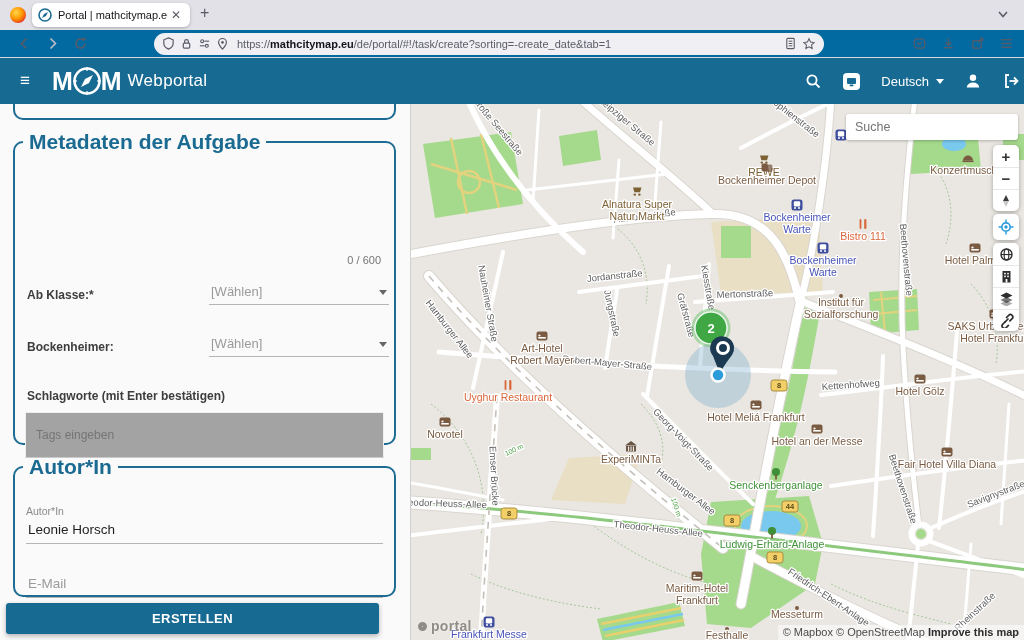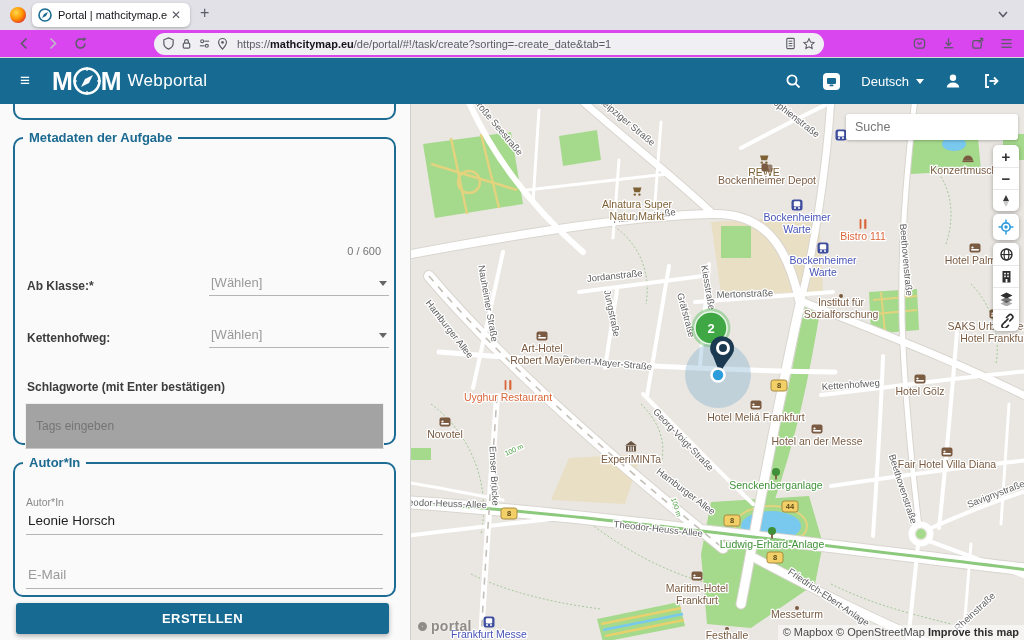--- a/index.html
+++ b/index.html
@@ -6,57 +6,57 @@
   *{box-sizing:border-box;}
   #page{position:relative;width:1024px;height:640px;overflow:hidden;font-family:"Liberation Sans",sans-serif;background:#fafafa;}
   
   #tabbar{position:absolute;left:0;top:0;width:1024px;height:30px;background:#e1e1e7;display:flex;align-items:center;}
   .ff-logo{width:16px;height:16px;border-radius:50%;margin-left:10px;background:radial-gradient(circle at 38% 35%,#ffd84d,#ff9500 45%,#e8481f 72%,#b5007f 100%);}
   .tab{position:absolute;left:32px;top:3px;width:158px;height:24px;background:#fff;border-radius:6px;box-shadow:0 1px 3px rgba(0,0,0,.25);display:flex;align-items:center;padding:0 6px;}
   .tab-title{font-size:11px;color:#15141a;white-space:nowrap;overflow:hidden;flex:1;margin-left:6px;}
   .tab-close{color:#5b5b66;font-size:12px;padding:0 3px;}
   .newtab{position:absolute;left:200px;top:4px;color:#5b5b66;font-size:16px;}
   .tab-chevron{position:absolute;right:14px;top:7px;color:#5b5b66;}
-  #navrow{position:absolute;left:0;top:30px;width:1024px;height:28px;background:#d946ef;border-bottom:1px solid #d8d8dd;display:flex;align-items:center;padding:0 10px;}
+  #navrow{position:absolute;left:0;top:30px;width:1024px;height:28px;background:#0369a1;border-bottom:1px solid #d8d8dd;display:flex;align-items:center;padding:0 10px;}
   .nav-ic{width:28px;display:flex;justify-content:center;color:#5b5b66;}
   #urlfield{margin-left:60px;width:670px;height:22px;background:#f0f0f4;border-radius:12px;display:flex;align-items:center;padding:0 8px;font-size:11px;color:#5b5b66;}
   #urlfield .u-ic{margin-right:5px;display:flex;}
   .url-text{white-space:nowrap;overflow:hidden;flex:1;margin-left:3px;}
   .url-domain{color:#15141a;font-weight:700;}
   .right-ics{margin-left:auto;display:flex;gap:14px;align-items:center;color:#5b5b66;}
   svg.ic{display:block;}
   
   #appbar{position:absolute;left:0;top:58px;width:1024px;height:46px;background:#176a92;display:flex;align-items:center;color:#fff;}
   .burger{margin-left:20px;font-size:17px;letter-spacing:0;}
   .brand{display:flex;align-items:center;margin-left:22px;}
   .brand-m{font-size:25px;font-weight:700;line-height:1;}
   .brand-compass{margin:0 -2px;}
   .brand-suffix{font-size:17px;font-weight:300;margin-left:6px;letter-spacing:.3px;}
-  .appbar-right{margin-left:auto;display:flex;align-items:center;gap:20px;padding-right:24px;}
+  .appbar-right{margin-left:auto;display:flex;align-items:center;gap:20px;padding-right:4px;}
   .lang{font-size:13px;display:flex;align-items:center;gap:7px;}
   .caret-down{width:0;height:0;border-left:4px solid transparent;border-right:4px solid transparent;border-top:5px solid #fff;}
   
   #formpane{position:absolute;left:0;top:104px;width:410px;height:536px;background:#fafafa;overflow:hidden;}
   fieldset.card{position:absolute;left:13px;width:383px;border:2px solid #1d6c94;border-radius:10px;margin:0;padding:0;background:transparent;}
-  fieldset.card legend{color:#1b6a91;font-weight:700;font-size:13px;padding:0 6px;margin-left:8px;}
+  fieldset.card legend{color:#1b6a91;font-weight:700;font-size:21px;padding:0 6px;margin-left:8px;}
   #fs-partial{top:-26px;height:42px;}
   #fs-meta{top:26px;height:315px;}
   #fs-author{top:351px;height:142px;}
   .ta{position:absolute;left:10px;right:10px;top:28px;height:66px;background:#fff;border:1px solid #efefef;border-bottom:1.5px solid #c9c9c9;font-family:"Liberation Sans",sans-serif;font-size:13px;color:#222;padding:7px 8px;resize:none;outline:none;overflow:hidden;}
   .ta::placeholder,.inp::placeholder{color:#9a9a9a;opacity:1;}
   .counter{position:absolute;right:13px;top:100px;font-size:11px;color:#757575;}
   .f-label{position:absolute;left:12px;font-size:12px;font-weight:700;color:#3d3d3d;}
   .sel{position:absolute;left:194px;width:180px;border-bottom:1px solid #b5b5b5;padding:3px 2px 5px;font-size:13px;color:#9a9a9a;}
   .sel .sel-caret{position:absolute;right:2px;top:9px;width:0;height:0;border-left:4px solid transparent;border-right:4px solid transparent;border-top:5px solid #666;}
   .tagsbox{position:absolute;left:10px;right:10px;top:258px;height:46px;background:#a3a3a3;border:1px solid #efefef;border-bottom:1.5px solid #c9c9c9;font-size:12px;color:#222;padding:0 10px;outline:none;font-family:Liberation Sans, sans-serif;}
   .mini-label{position:absolute;left:11px;top:26px;font-size:10.5px;color:#8a8a8a;}
   .inp{position:absolute;left:11px;right:11px;border:none;border-bottom:1px solid #b5b5b5;background:transparent;font-size:13.5px;color:#1e1e1e;padding:3px 2px 6px;outline:none;font-family:"Liberation Sans",sans-serif;}
   #inp-name{top:40px;}
   #inp-email{top:94px;}
-  #submit-btn{position:absolute;left:16px;top:499px;width:373px;height:31px;background:#176a92;color:#fff;border:none;border-radius:3px;font-weight:700;font-size:13px;letter-spacing:.4px;box-shadow:0 2px 5px rgba(0,0,0,.3);font-family:"Liberation Sans",sans-serif;}
+  #submit-btn{position:absolute;left:6px;top:499px;width:373px;height:31px;background:#176a92;color:#fff;border:none;border-radius:3px;font-weight:700;font-size:13px;letter-spacing:.4px;box-shadow:0 2px 5px rgba(0,0,0,.3);font-family:"Liberation Sans",sans-serif;}
   
   #mappane{position:absolute;left:410px;top:104px;width:614px;height:536px;background:#eae7e2;border-left:1px solid #d0d0d0;overflow:hidden;}
   #mapsvg{position:absolute;left:0;top:0;}
   #mapsvg text.lbl{font-family:"Liberation Sans",sans-serif;font-size:10.5px;paint-order:stroke;stroke:#ffffff;stroke-width:2.6px;stroke-linejoin:round;text-anchor:middle;}
   #mapsvg text.street{font-size:9.5px;fill:#5e5e5e;}
   #mapsvg text.poi{fill:#7a5b41;}
   #mapsvg text.shop{fill:#7d6034;}
   #mapsvg text.food{fill:#d9663a;}
   #mapsvg text.transit{fill:#4753b8;}
   #mapsvg text.park{fill:#3f9138;}
@@ -236,21 +236,21 @@
   </div>
 
   <div id="formpane">
     <fieldset class="card" id="fs-partial"></fieldset>
 
     <fieldset class="card" id="fs-meta">
       <legend>Metadaten der Aufgabe</legend>
       <div class="counter">0 / 600</div>
       <div class="f-label" style="top:134px">Ab Klasse:*</div>
       <div class="sel" style="top:127px"><span>[Wählen]</span><span class="sel-caret"></span></div>
-      <div class="f-label" style="top:186px">Kettenhofweg:</div>
+      <div class="f-label" style="top:186px">Bockenheimer:</div>
       <div class="sel" style="top:179px"><span>[Wählen]</span><span class="sel-caret"></span></div>
       <div class="f-label" style="top:235px">Schlagworte (mit Enter bestätigen)</div>
       <input class="tagsbox" placeholder="Tags eingeben" style="">
     </fieldset>
 
     <fieldset class="card" id="fs-author">
       <legend>Autor*In</legend>
       <div class="mini-label">Autor*In</div>
       <input class="inp" id="inp-name" value="Leonie Horsch" style="">
       <input class="inp" id="inp-email" placeholder="E-Mail" style="">

